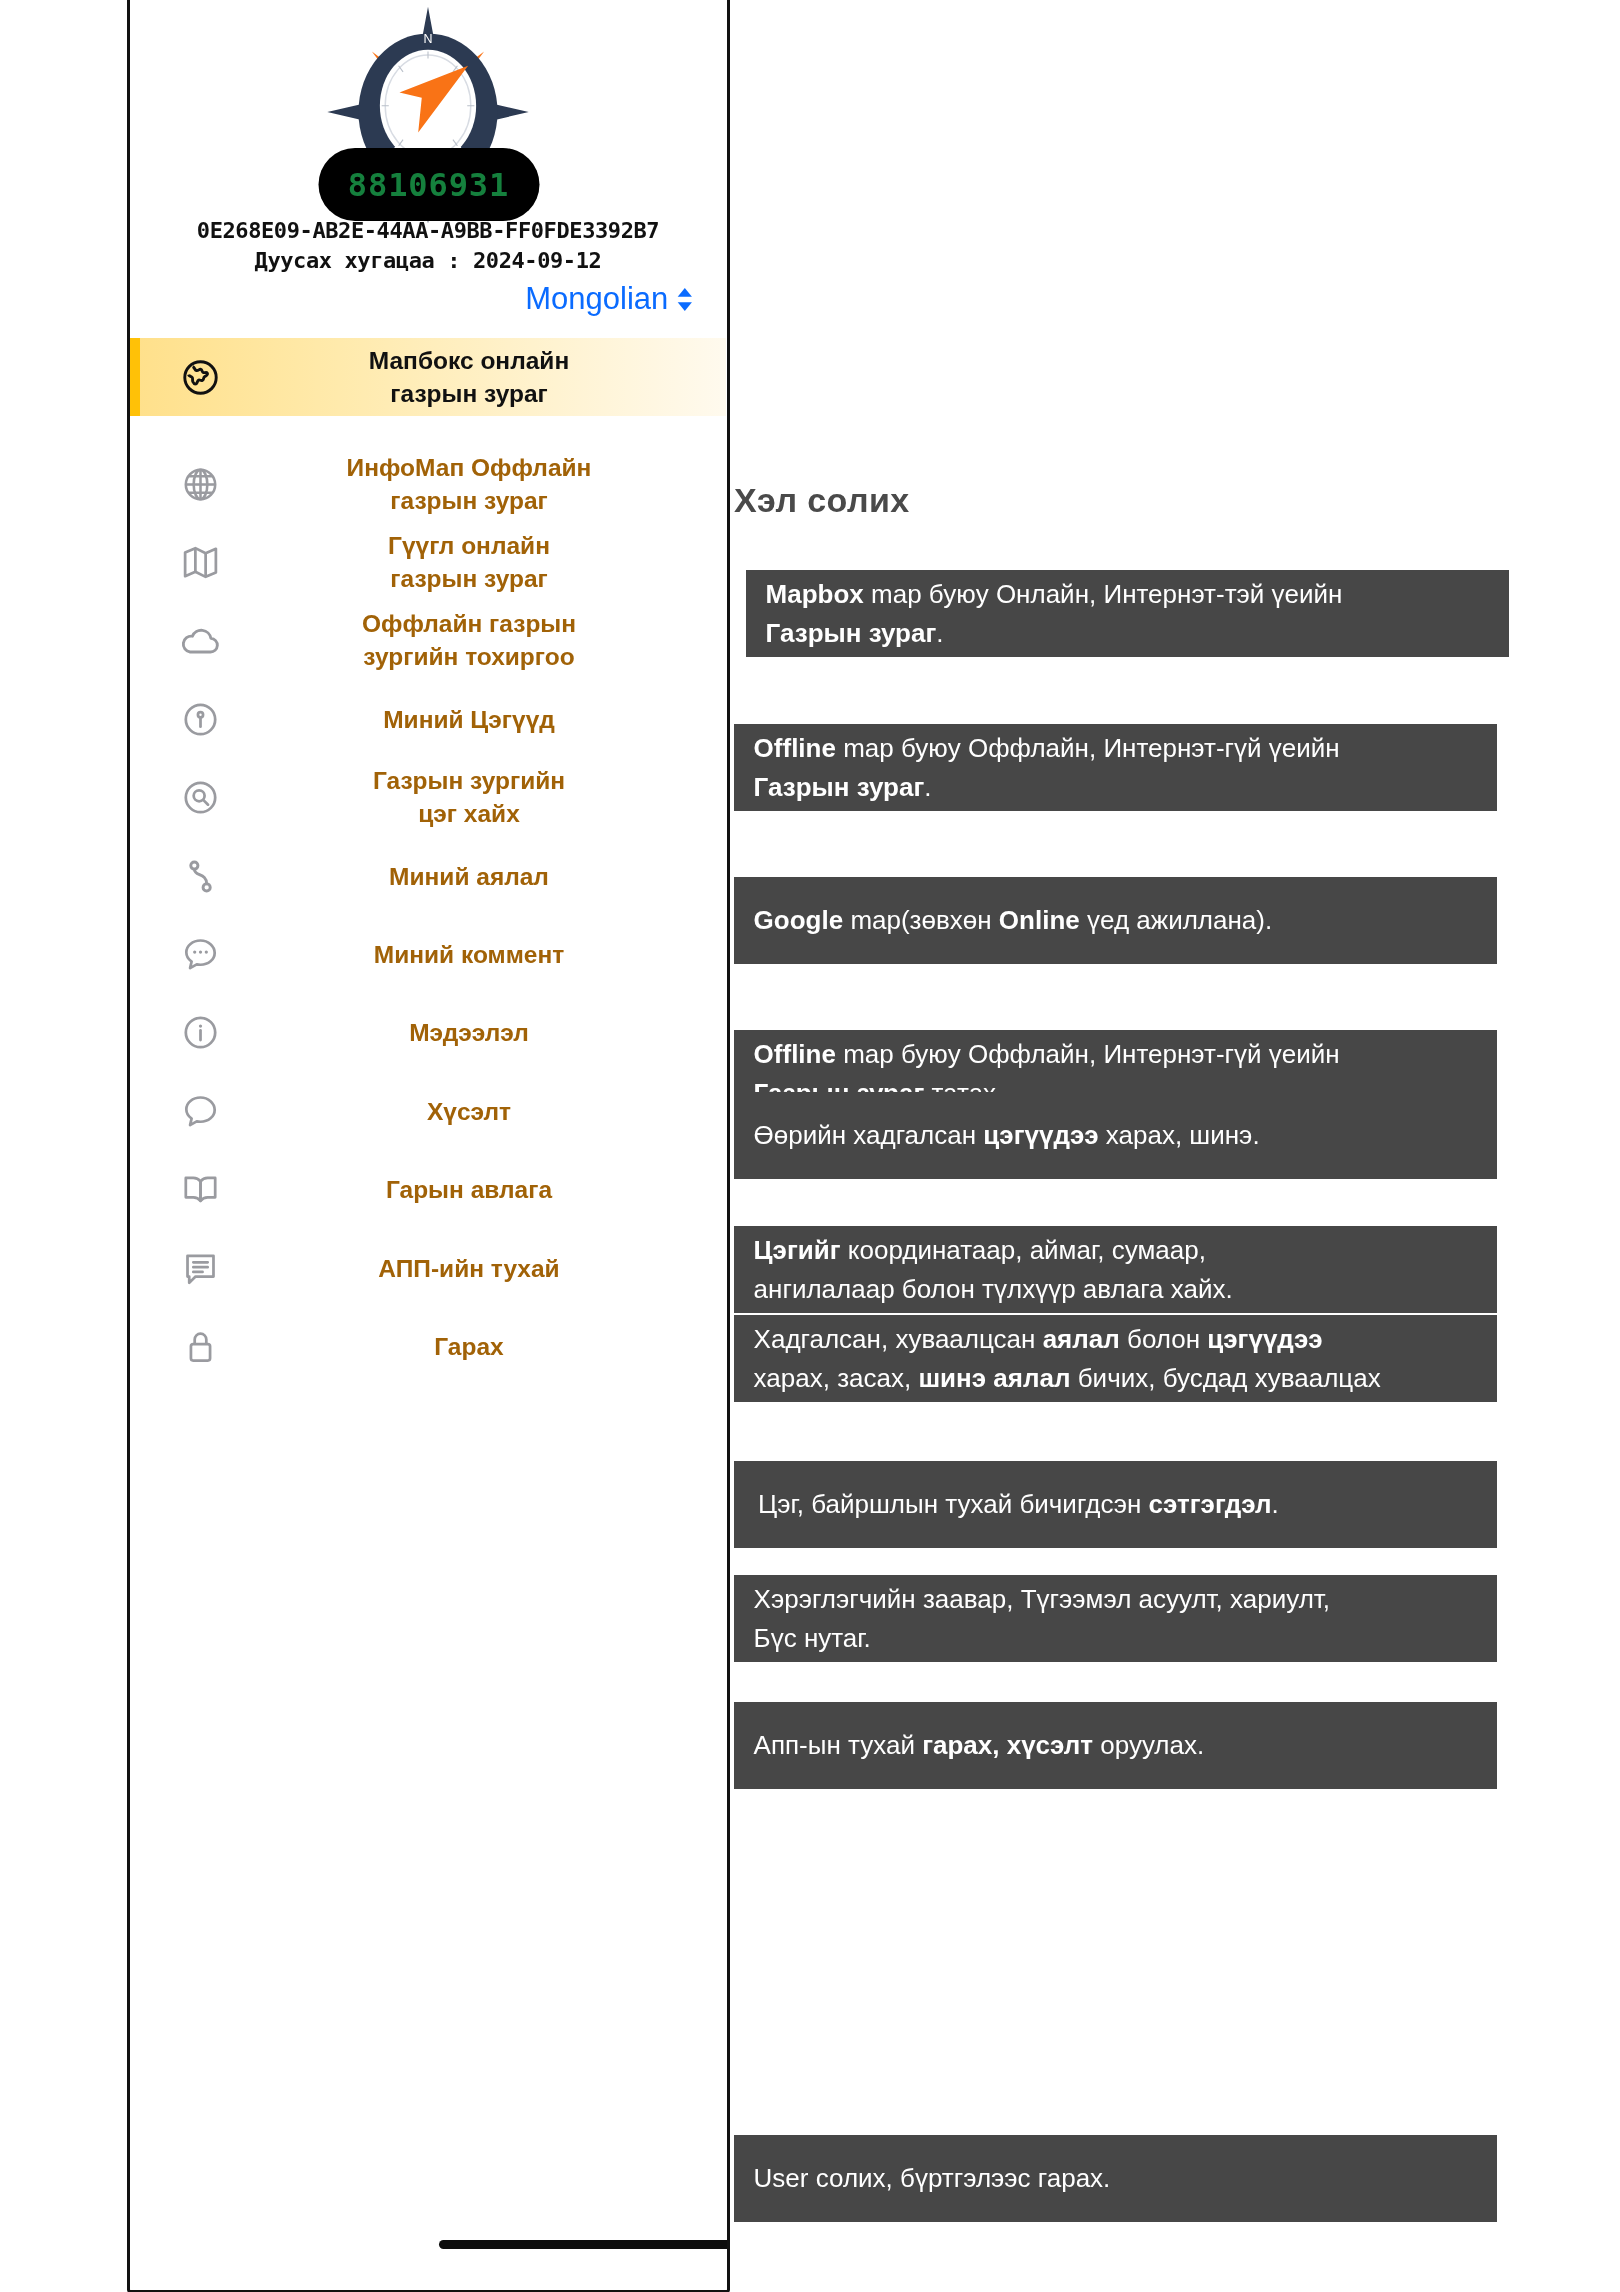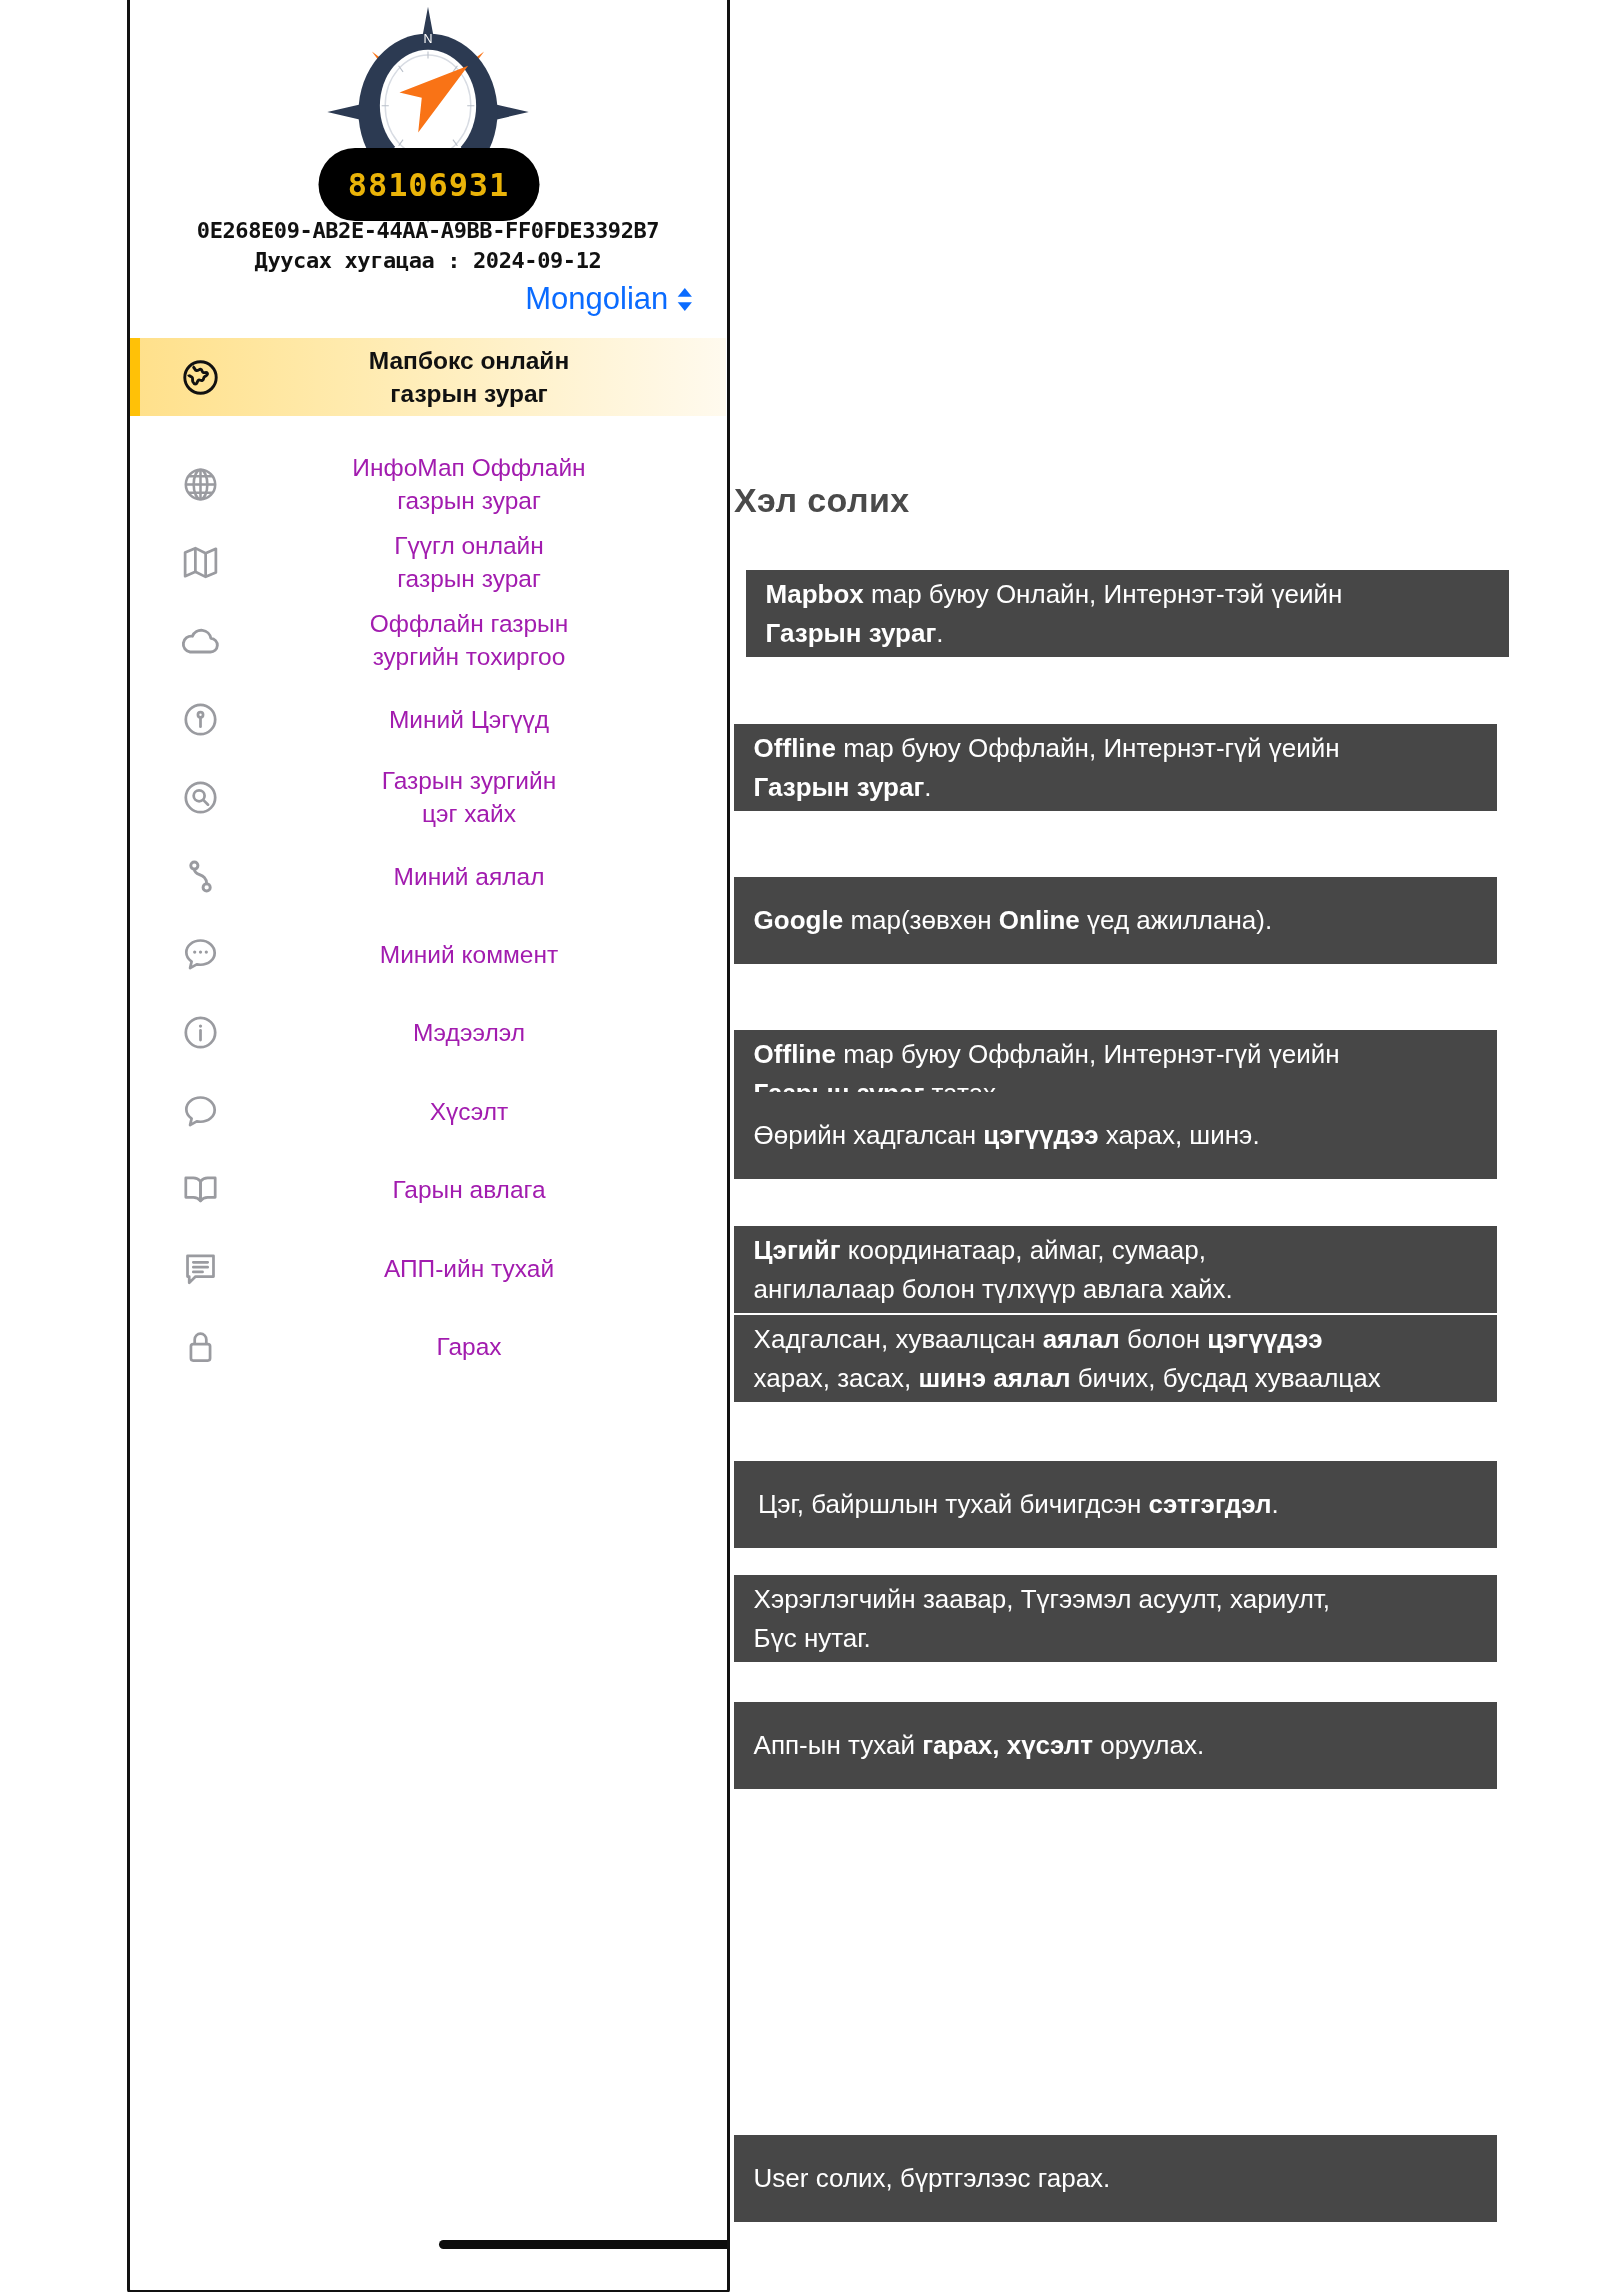--- a/index.html
+++ b/index.html
@@ -26,21 +26,21 @@
   .logo-svg { position: absolute; left: 50%; top: 5.3px; transform: translateX(-50%); }
 
   
   .pill {
     position: absolute; left: 50%; top: 149px; transform: translateX(-50%);
     width: 221px; height: 73px;
     background: #000000; border-radius: 37px;
     display: flex; align-items: center; justify-content: center;
   }
   .pill-text {
-    color: #eab308; font-size: 32px; font-weight: 700; letter-spacing: 0.9px;
+    color: #15803d; font-size: 32px; font-weight: 700; letter-spacing: 0.9px;
     font-family: "DejaVu Sans Mono", monospace;
   }
 
   
   .meta { position: absolute; left: 0; width: 596px; top: 217px; text-align: center; }
   .meta-uuid, .meta-exp {
     font-family: "DejaVu Sans Mono", monospace;
     font-weight: 700; font-size: 22px; color: #111; letter-spacing: -0.4px;
     line-height: 30px; white-space: nowrap;
   }
@@ -58,21 +58,21 @@
   .menu-item {
     position: relative; display: flex; align-items: center;
     height: 78px; margin-bottom: 16px; gap: 37px;
   }
   .menu-item .ico {
     width: 64px; min-width: 64px; margin-left: 38px;
     display: flex; align-items: center; justify-content: center;
   }
   .menu-item .lbl {
     flex: 1; text-align: center; padding-right: 57px;
-    font-size: 24.5px; line-height: 33px; color: #a21caf; font-weight: 400;
+    font-size: 24.5px; line-height: 33px; color: #a16207; font-weight: 700;
     white-space: pre-line;
   }
   .menu-item.active {
     background: linear-gradient(to right, #ffe08a 0%, #ffeaac 35%, #fffaee 100%);
   }
   .menu-item.active::before {
     content: ""; position: absolute; left: 0; top: 0; bottom: 0; width: 9.8px;
     background: #ffc107;
   }
   .menu-item.active .lbl { color: #111111; font-weight: 700; }

